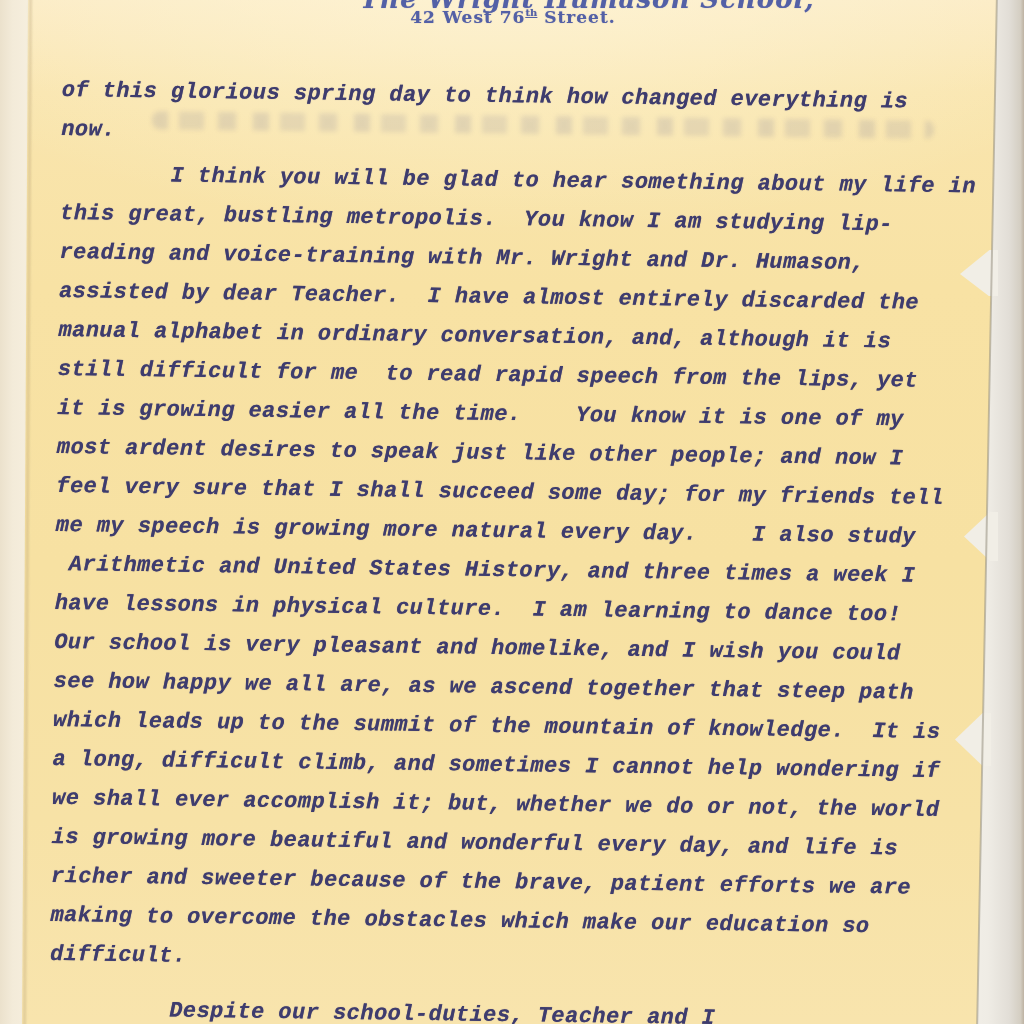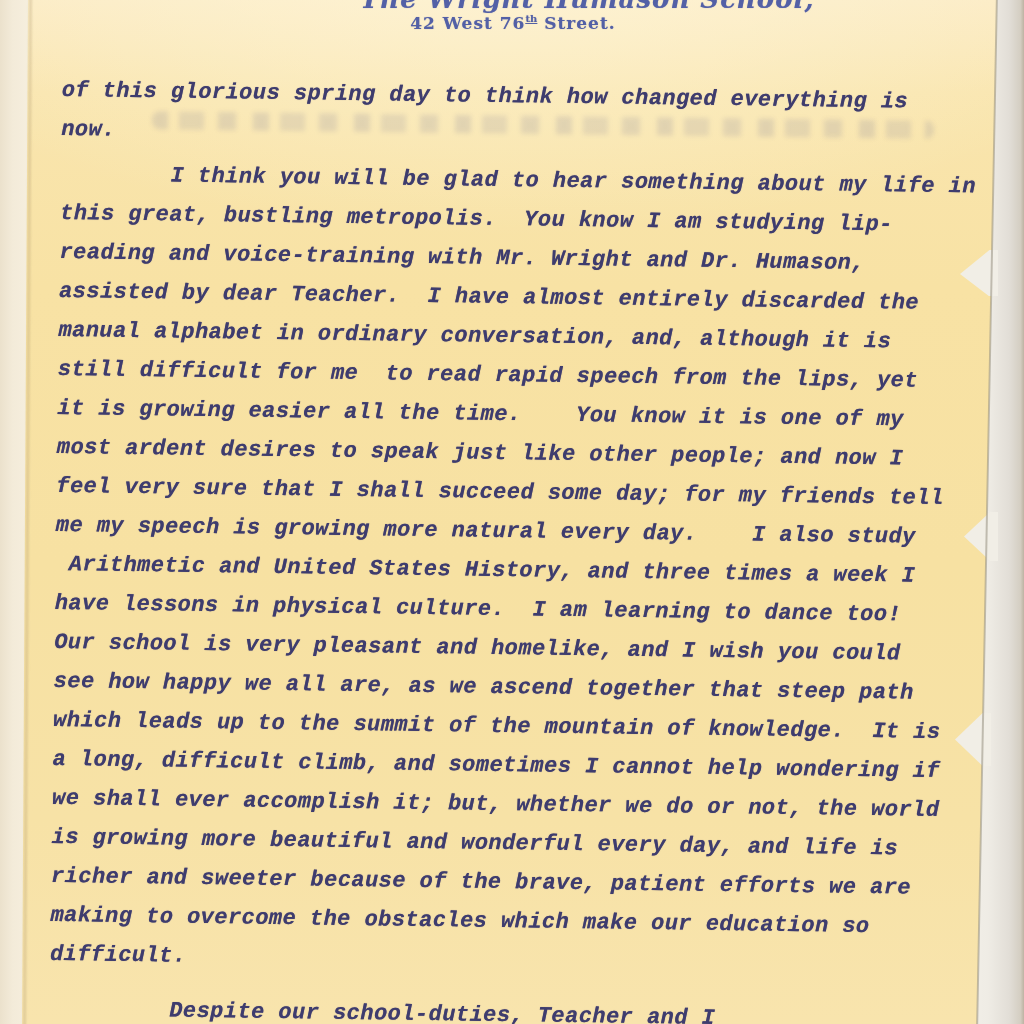--- a/index.html
+++ b/index.html
@@ -26,21 +26,21 @@
       linear-gradient(180deg,#fbeac2 0%,#f9e5ae 9%,#f8e2a4 28%,#f7e1a2 55%,#f7e2a6 80%,#f8e4ad 100%);
   }
   
   .lh1{
     position:absolute;left:360px;top:-16px;width:340px;
     font-family:"DejaVu Serif", serif;font-weight:bold;font-style:italic;
     font-size:26px;letter-spacing:1px;color:#5360a6;white-space:pre;
     text-shadow:0 0 1px rgba(83,96,166,.55);text-align:center;
   }
   .lh2{
-    position:absolute;left:408px;top:13px;width:210px;text-align:center;
+    position:absolute;left:408px;top:7px;width:210px;text-align:center;
     font-family:"DejaVu Serif", serif;font-weight:bold;
     font-size:17px;letter-spacing:1px;color:#5360a6;white-space:pre;
     text-shadow:0 0 1px rgba(83,96,166,.5);
   }
   .lh2 .sup{
     font-size:10px;vertical-align:super;text-decoration:underline;letter-spacing:0;
   }
   
   .ghost{
     position:absolute;left:152px;top:116px;width:782px;height:18px;

